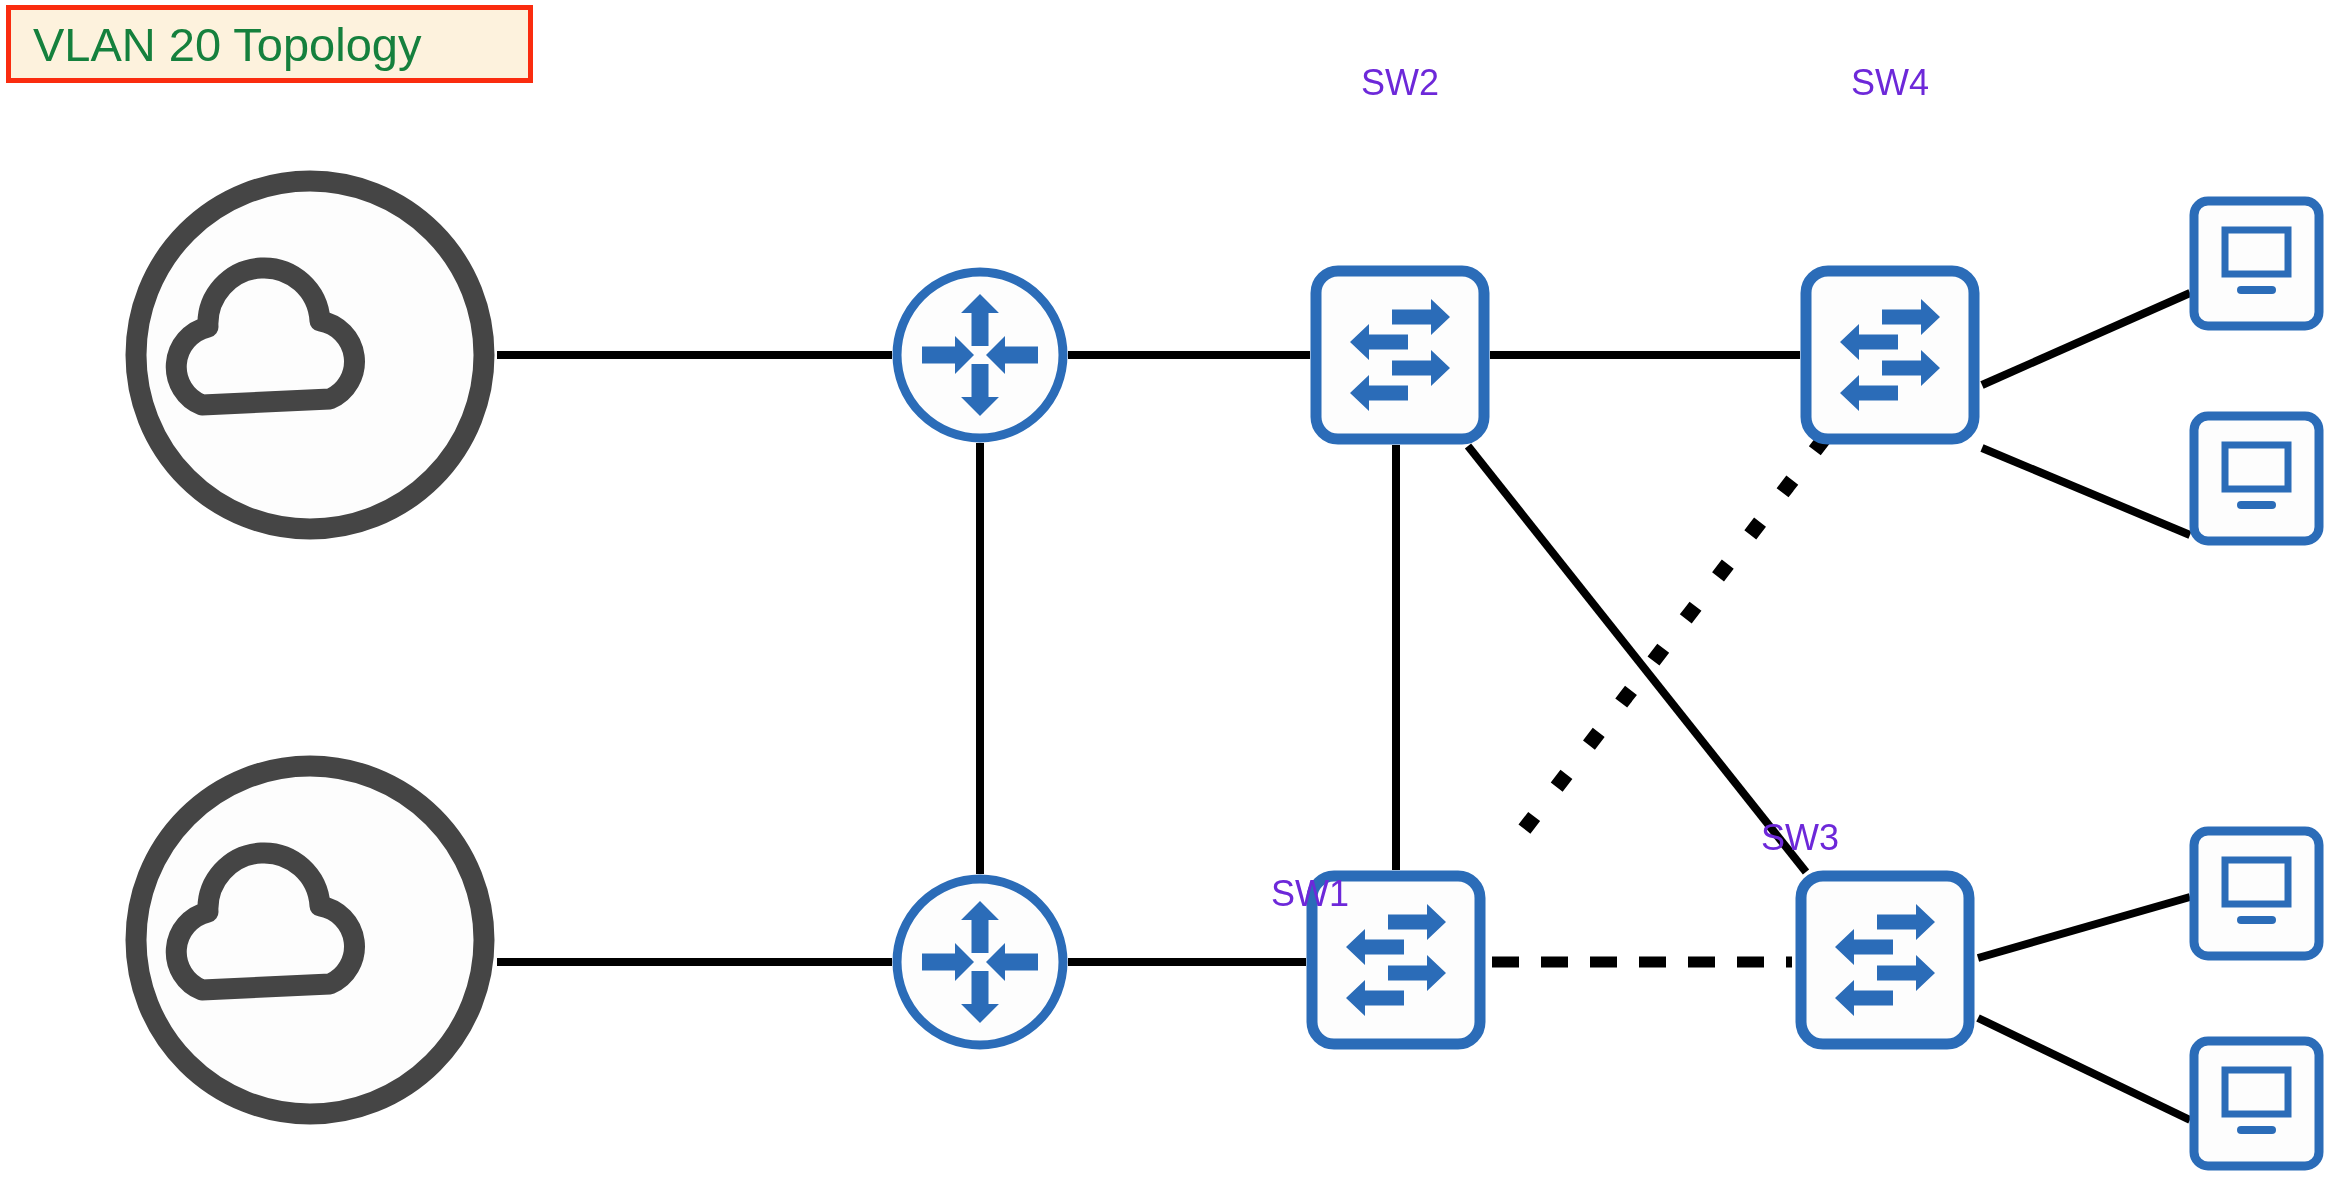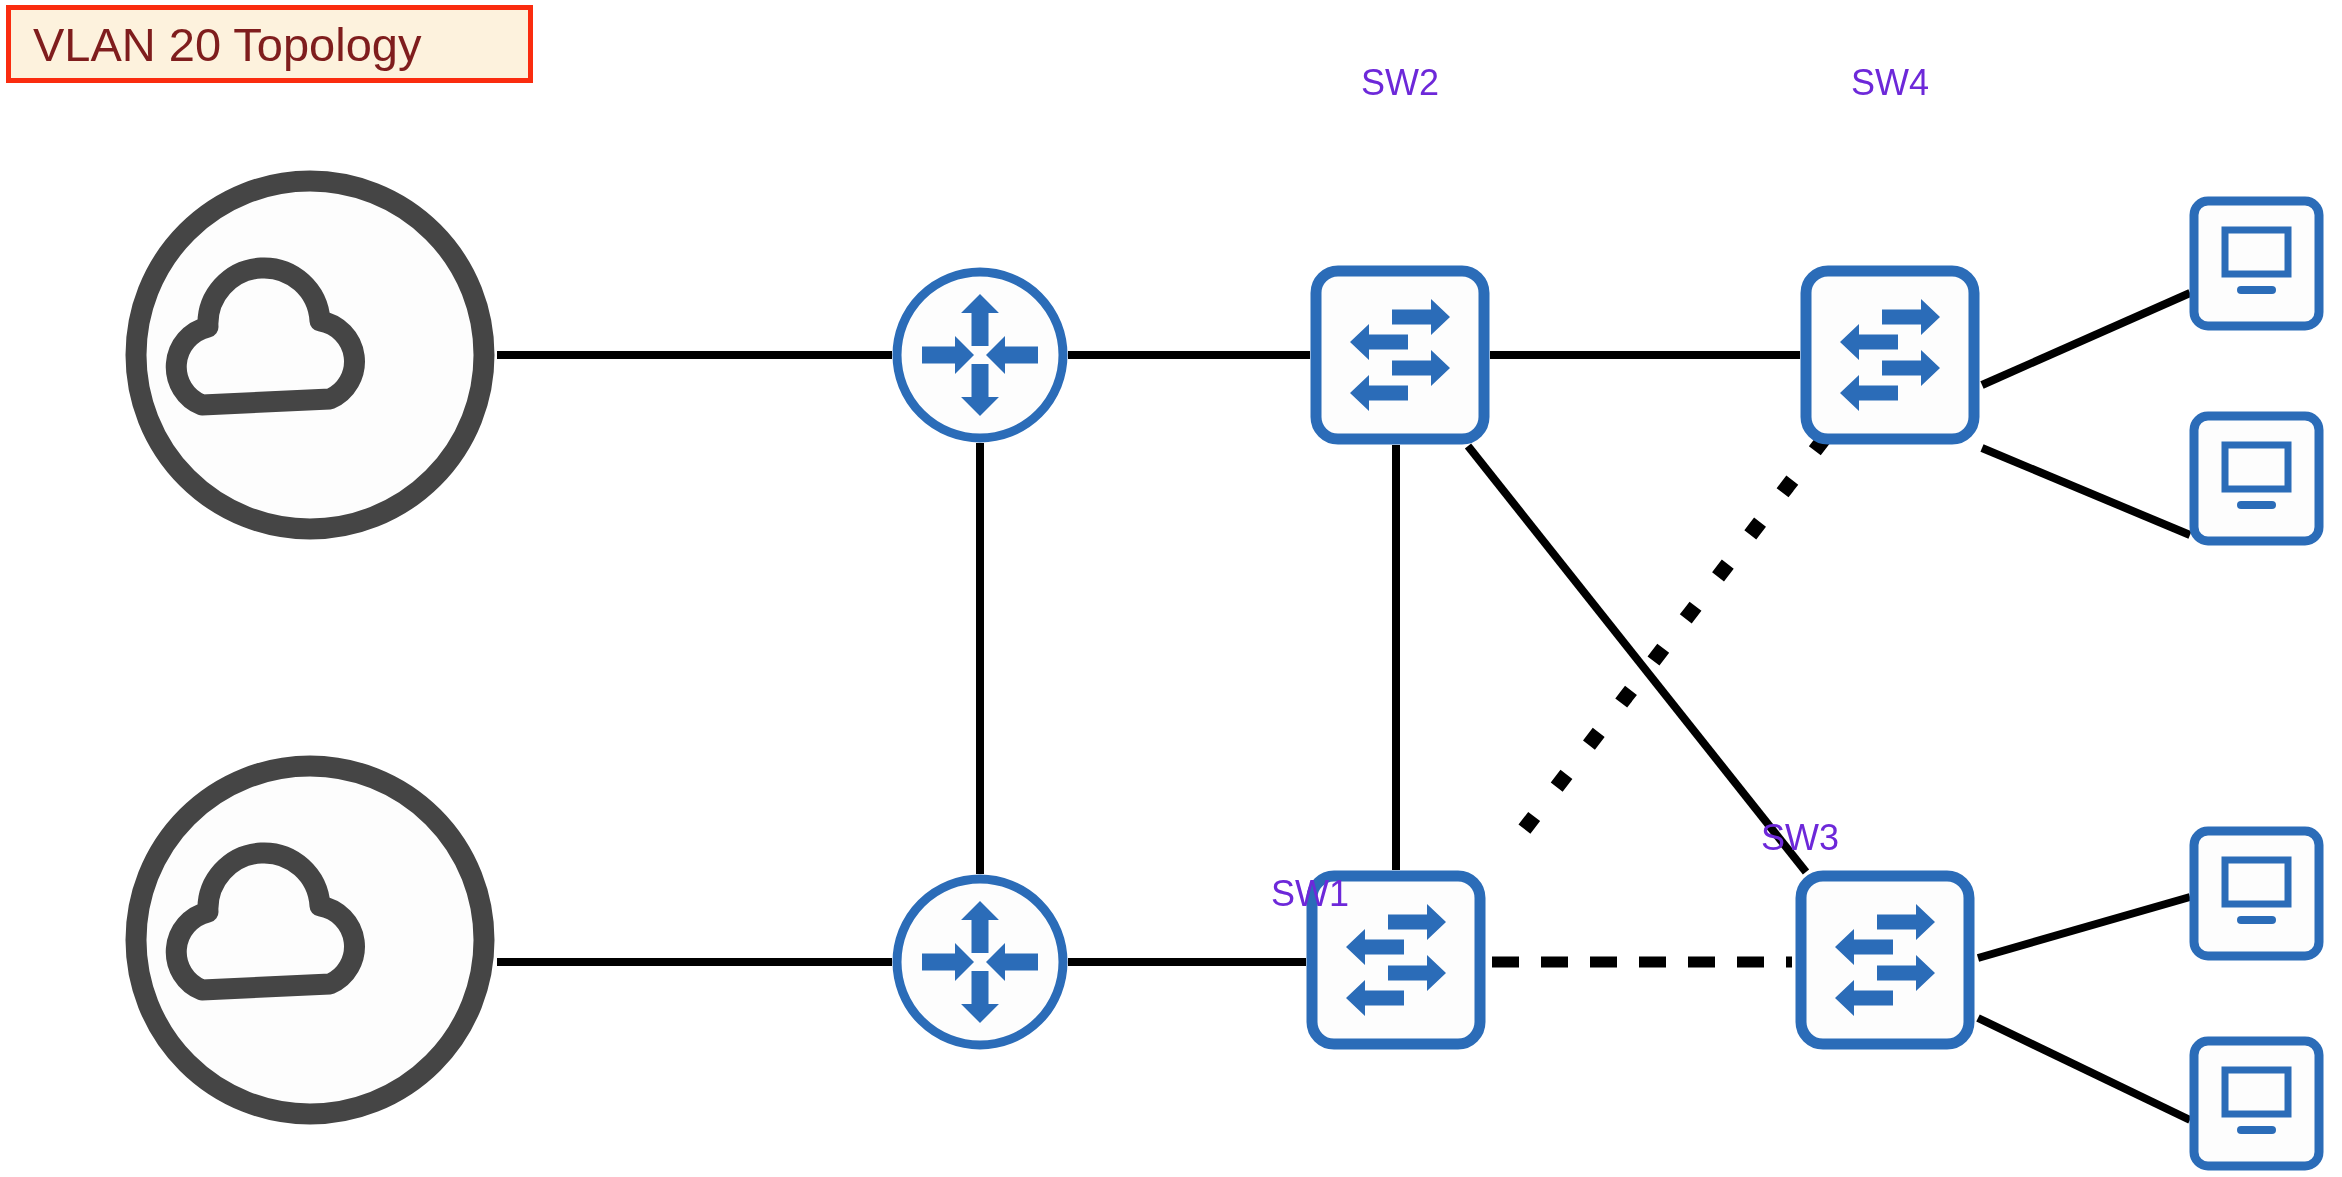--- a/index.html
+++ b/index.html
@@ -45,21 +45,21 @@
     background: #fdf2dd;
     border: 5px solid #fa2c0f;
     box-sizing: border-box;
     display: flex;
     align-items: center;
     padding-left: 22px;
   }
   #title-badge span {
     font-family: "Liberation Sans", sans-serif;
     font-size: 47px;
-    color: #7f1d1d;
+    color: #15803d;
     letter-spacing: 0px;
     line-height: 1;
   }
 </style>
 </head>
 <body>
 
 <div id="canvas">
 
   <div id="title-badge">

